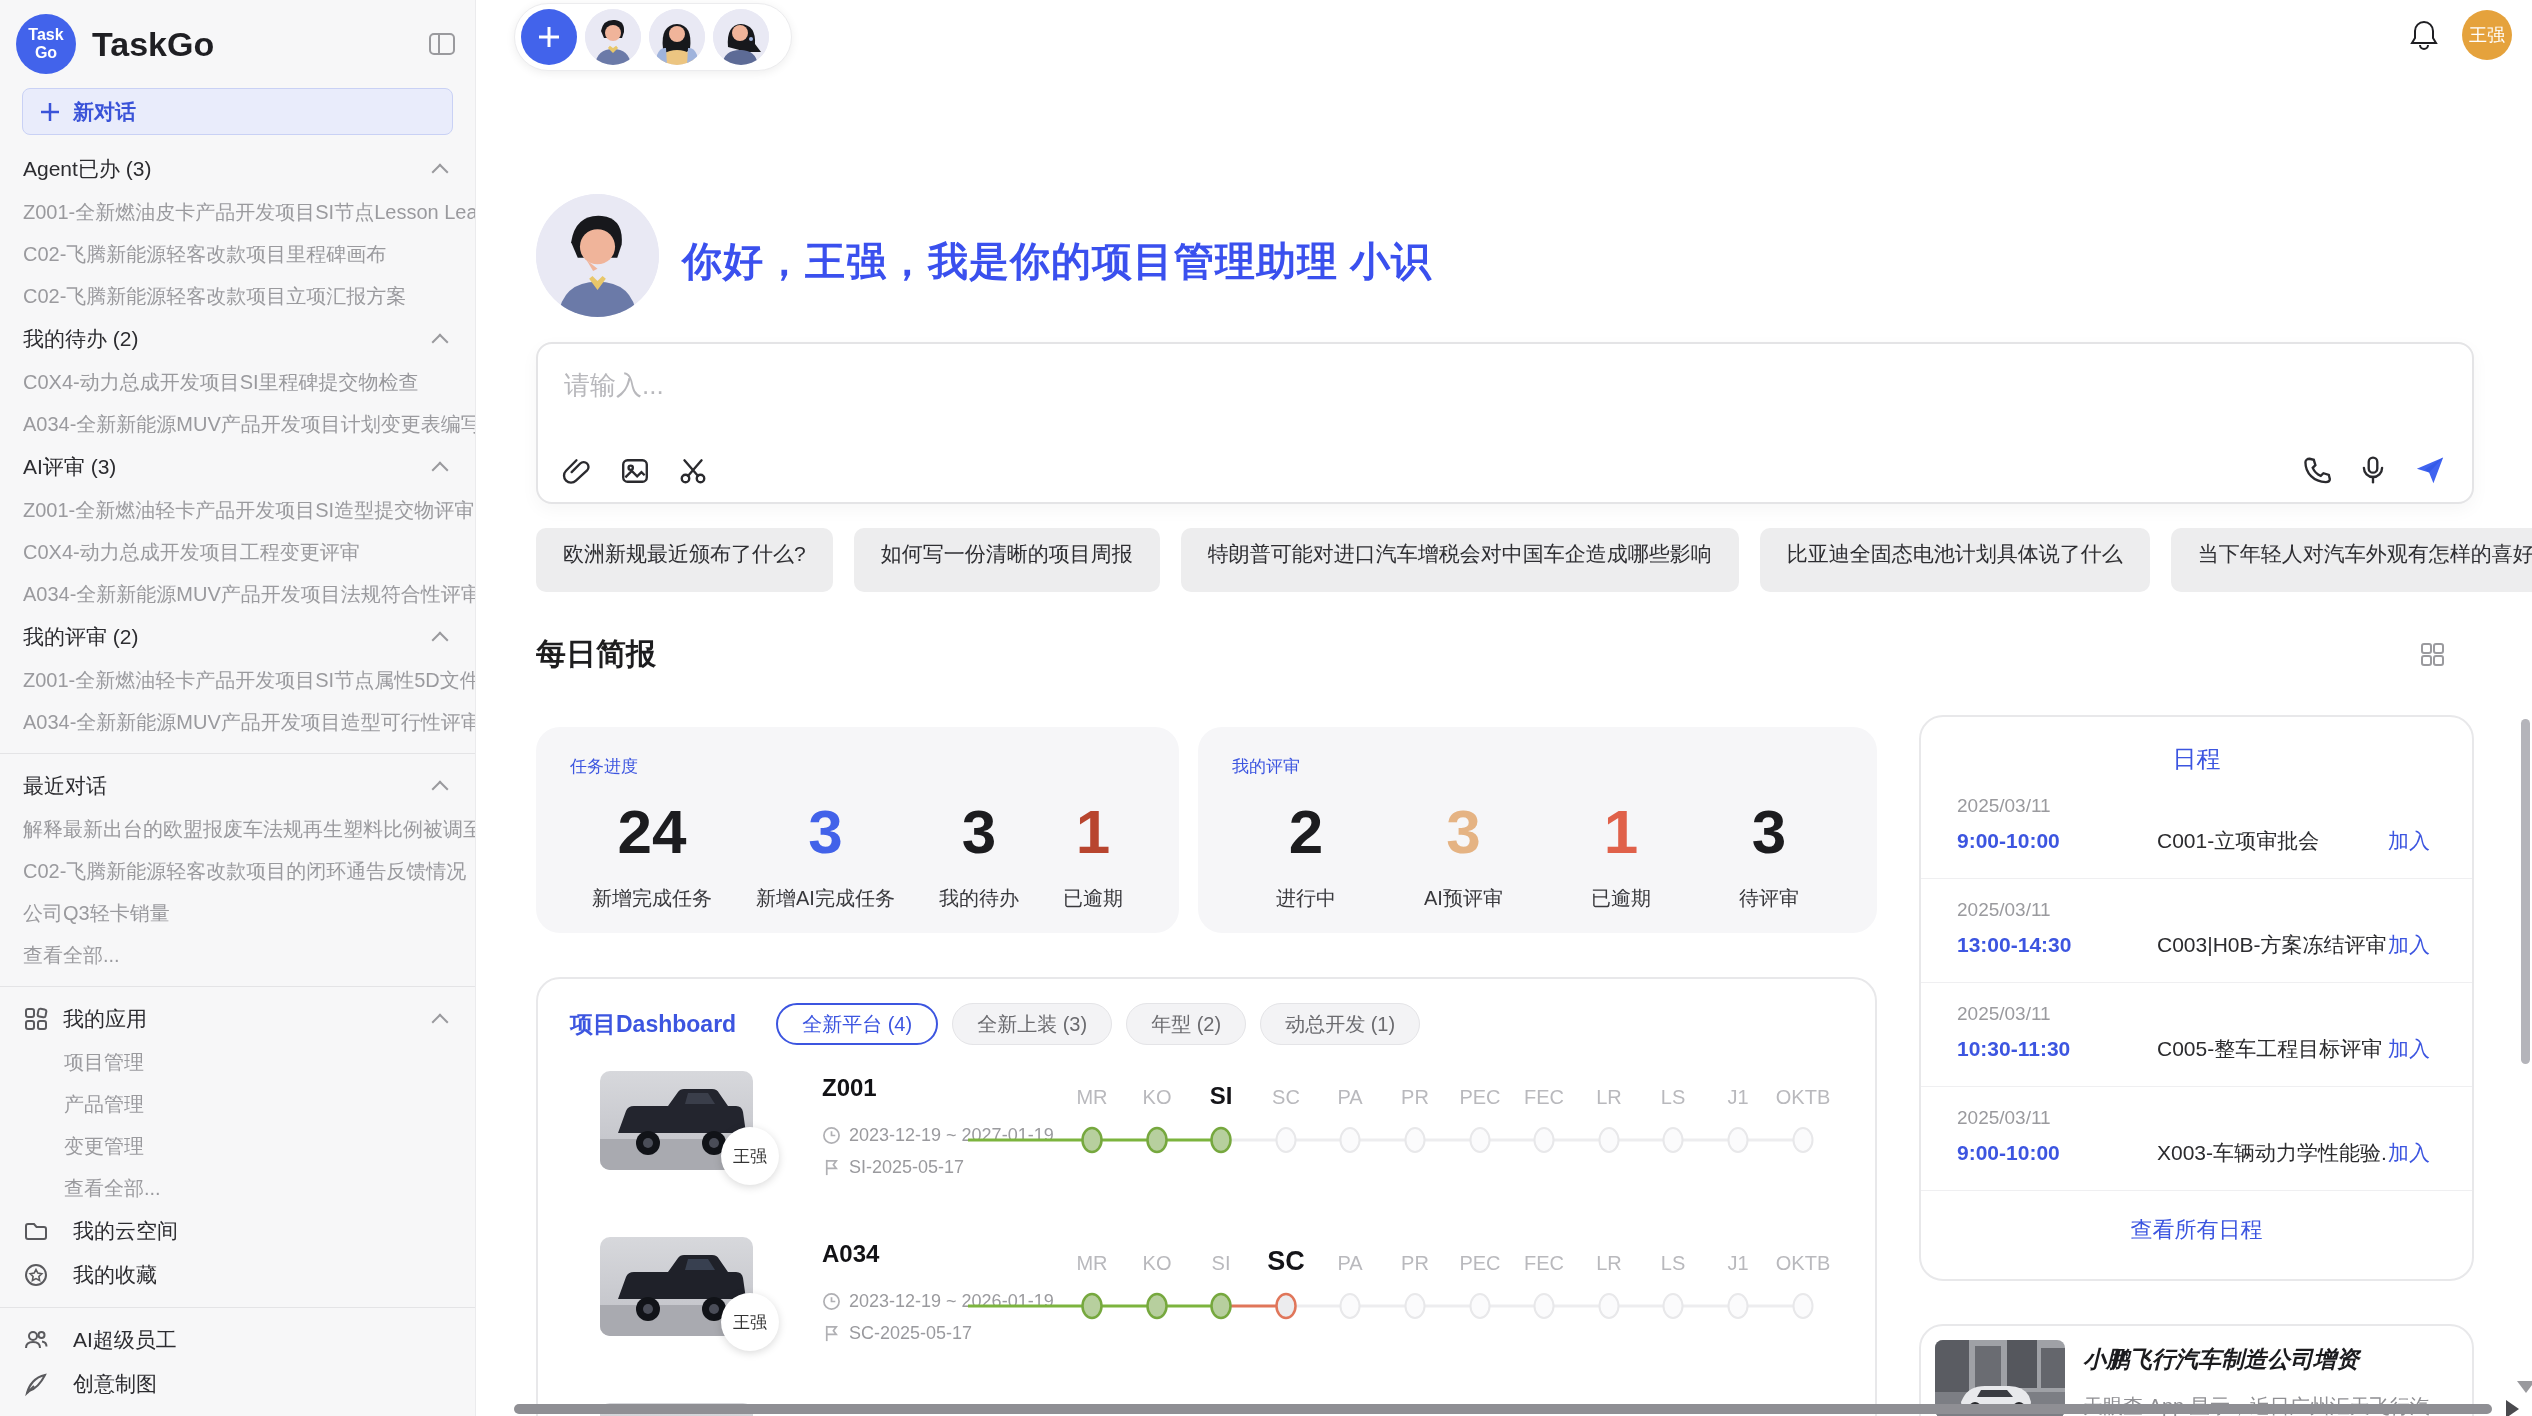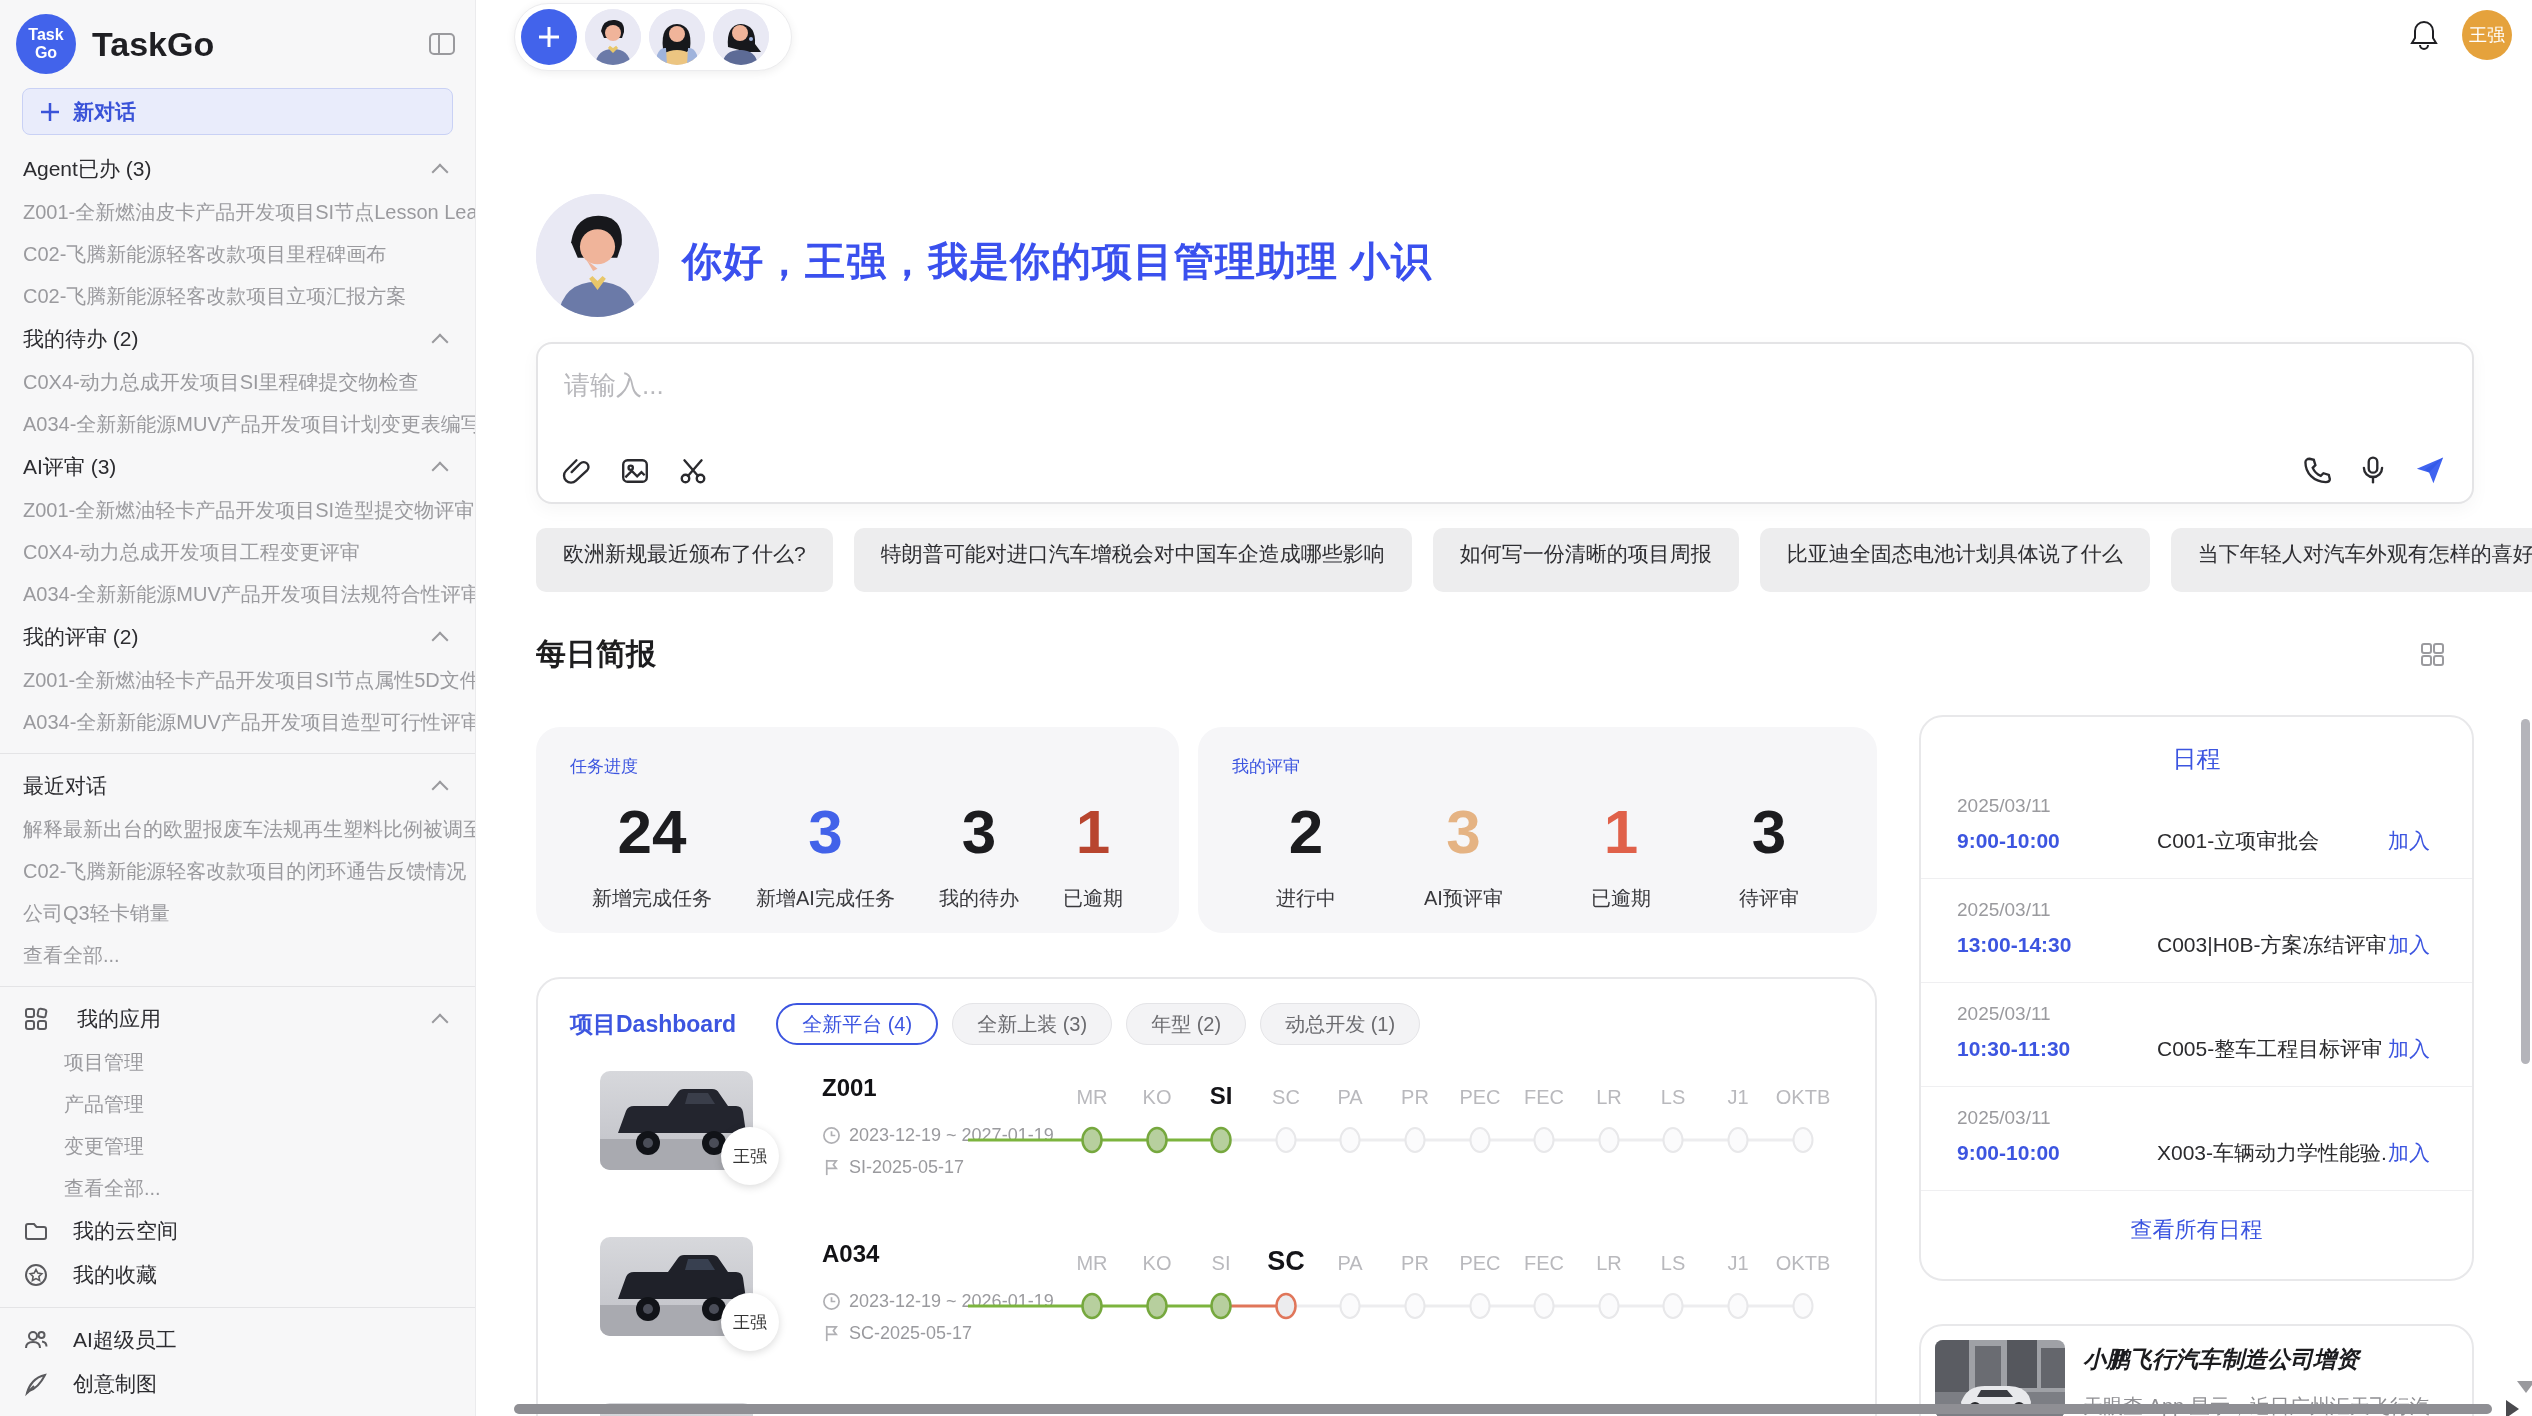--- a/index.html
+++ b/index.html
@@ -10,21 +10,21 @@
   #sidebar{position:absolute;left:0;top:0;width:476px;height:1416px;background:#f7f7f8;
            border-right:1px solid #ebebed;box-sizing:border-box;overflow:hidden;}
   .sb-head{display:flex;align-items:center;padding:14px 18px 0 16px;}
   .logo-circle{width:60px;height:60px;border-radius:50%;background:#4263eb;color:#fff;
                display:flex;flex-direction:column;align-items:center;justify-content:center;
                font-size:16px;line-height:1.15;font-weight:600;}
   .app-title{font-size:34px;font-weight:700;color:#1f1f23;margin-left:16px;flex:1;}
   .new-chat{margin:14px 22px 0 22px;height:45px;background:#e9ecfb;border:1px solid #c9d1f5;
             border-radius:8px;display:flex;align-items:center;padding-left:16px;gap:12px;
             color:#3a53d8;font-size:21px;font-weight:600;cursor:pointer;}
-  .sb-sec{height:44px;display:flex;align-items:center;padding:0 23px;font-size:21px;color:#2c2c30;font-weight:500;gap:14px;}
+  .sb-sec{height:44px;display:flex;align-items:center;padding:0 23px;font-size:21px;color:#2c2c30;font-weight:500;}
   .sb-sec .lbl{flex:1;}
   .chev{width:10px;height:10px;border:solid #9a9a9e;border-width:0 2px 2px 0;
         transform:rotate(-135deg);margin-right:6px;margin-top:6px;}
   .sb-item{height:42px;line-height:42px;padding:0 23px;font-size:20px;color:#9a9a9e;
            white-space:nowrap;overflow:hidden;cursor:pointer;}
   .sb-sub{padding-left:64px;}
   .sb-div{border-top:1px solid #e4e4e6;margin:10px 0;}
   .sb-row{height:44px;display:flex;align-items:center;padding:0 23px;gap:24px;
           font-size:21px;color:#2c2c30;cursor:pointer;}
   .sb-row svg{flex:0 0 auto;}
@@ -323,22 +323,22 @@
       <svg width="32" height="32" viewBox="0 0 28 28" fill="#3f63f0">
         <path d="M2.5 13 L25.5 3 L17 25.5 L13.2 16.2 Z"></path>
           <path d="M13.2 16.2 L25.5 3 L9.5 13.5 Z" fill="#335ae8"></path>
       </svg>
     </span>
   </div>
 </div>
 
 <div class="abs chips">
   <div class="chip">欧洲新规最近颁布了什么?</div>
+  <div class="chip">如何写一份清晰的项目周报</div>
   <div class="chip">特朗普可能对进口汽车增税会对中国车企造成哪些影响</div>
-  <div class="chip">如何写一份清晰的项目周报</div>
   <div class="chip">比亚迪全固态电池计划具体说了什么</div>
   <div class="chip">当下年轻人对汽车外观有怎样的喜好趋势</div>
 </div>
 
 <div class="abs brief-title">每日简报</div>
 <span class="abs icon-btn" style="left:2419px;top:641px">
   <svg width="27" height="27" viewBox="0 0 27 27" fill="none" stroke="#9a9a9e" stroke-width="2">
     <rect x="3" y="3" width="9" height="9" rx="2"></rect>
       <rect x="15" y="3" width="9" height="9" rx="2"></rect>
     <rect x="3" y="15" width="9" height="9" rx="2"></rect>

